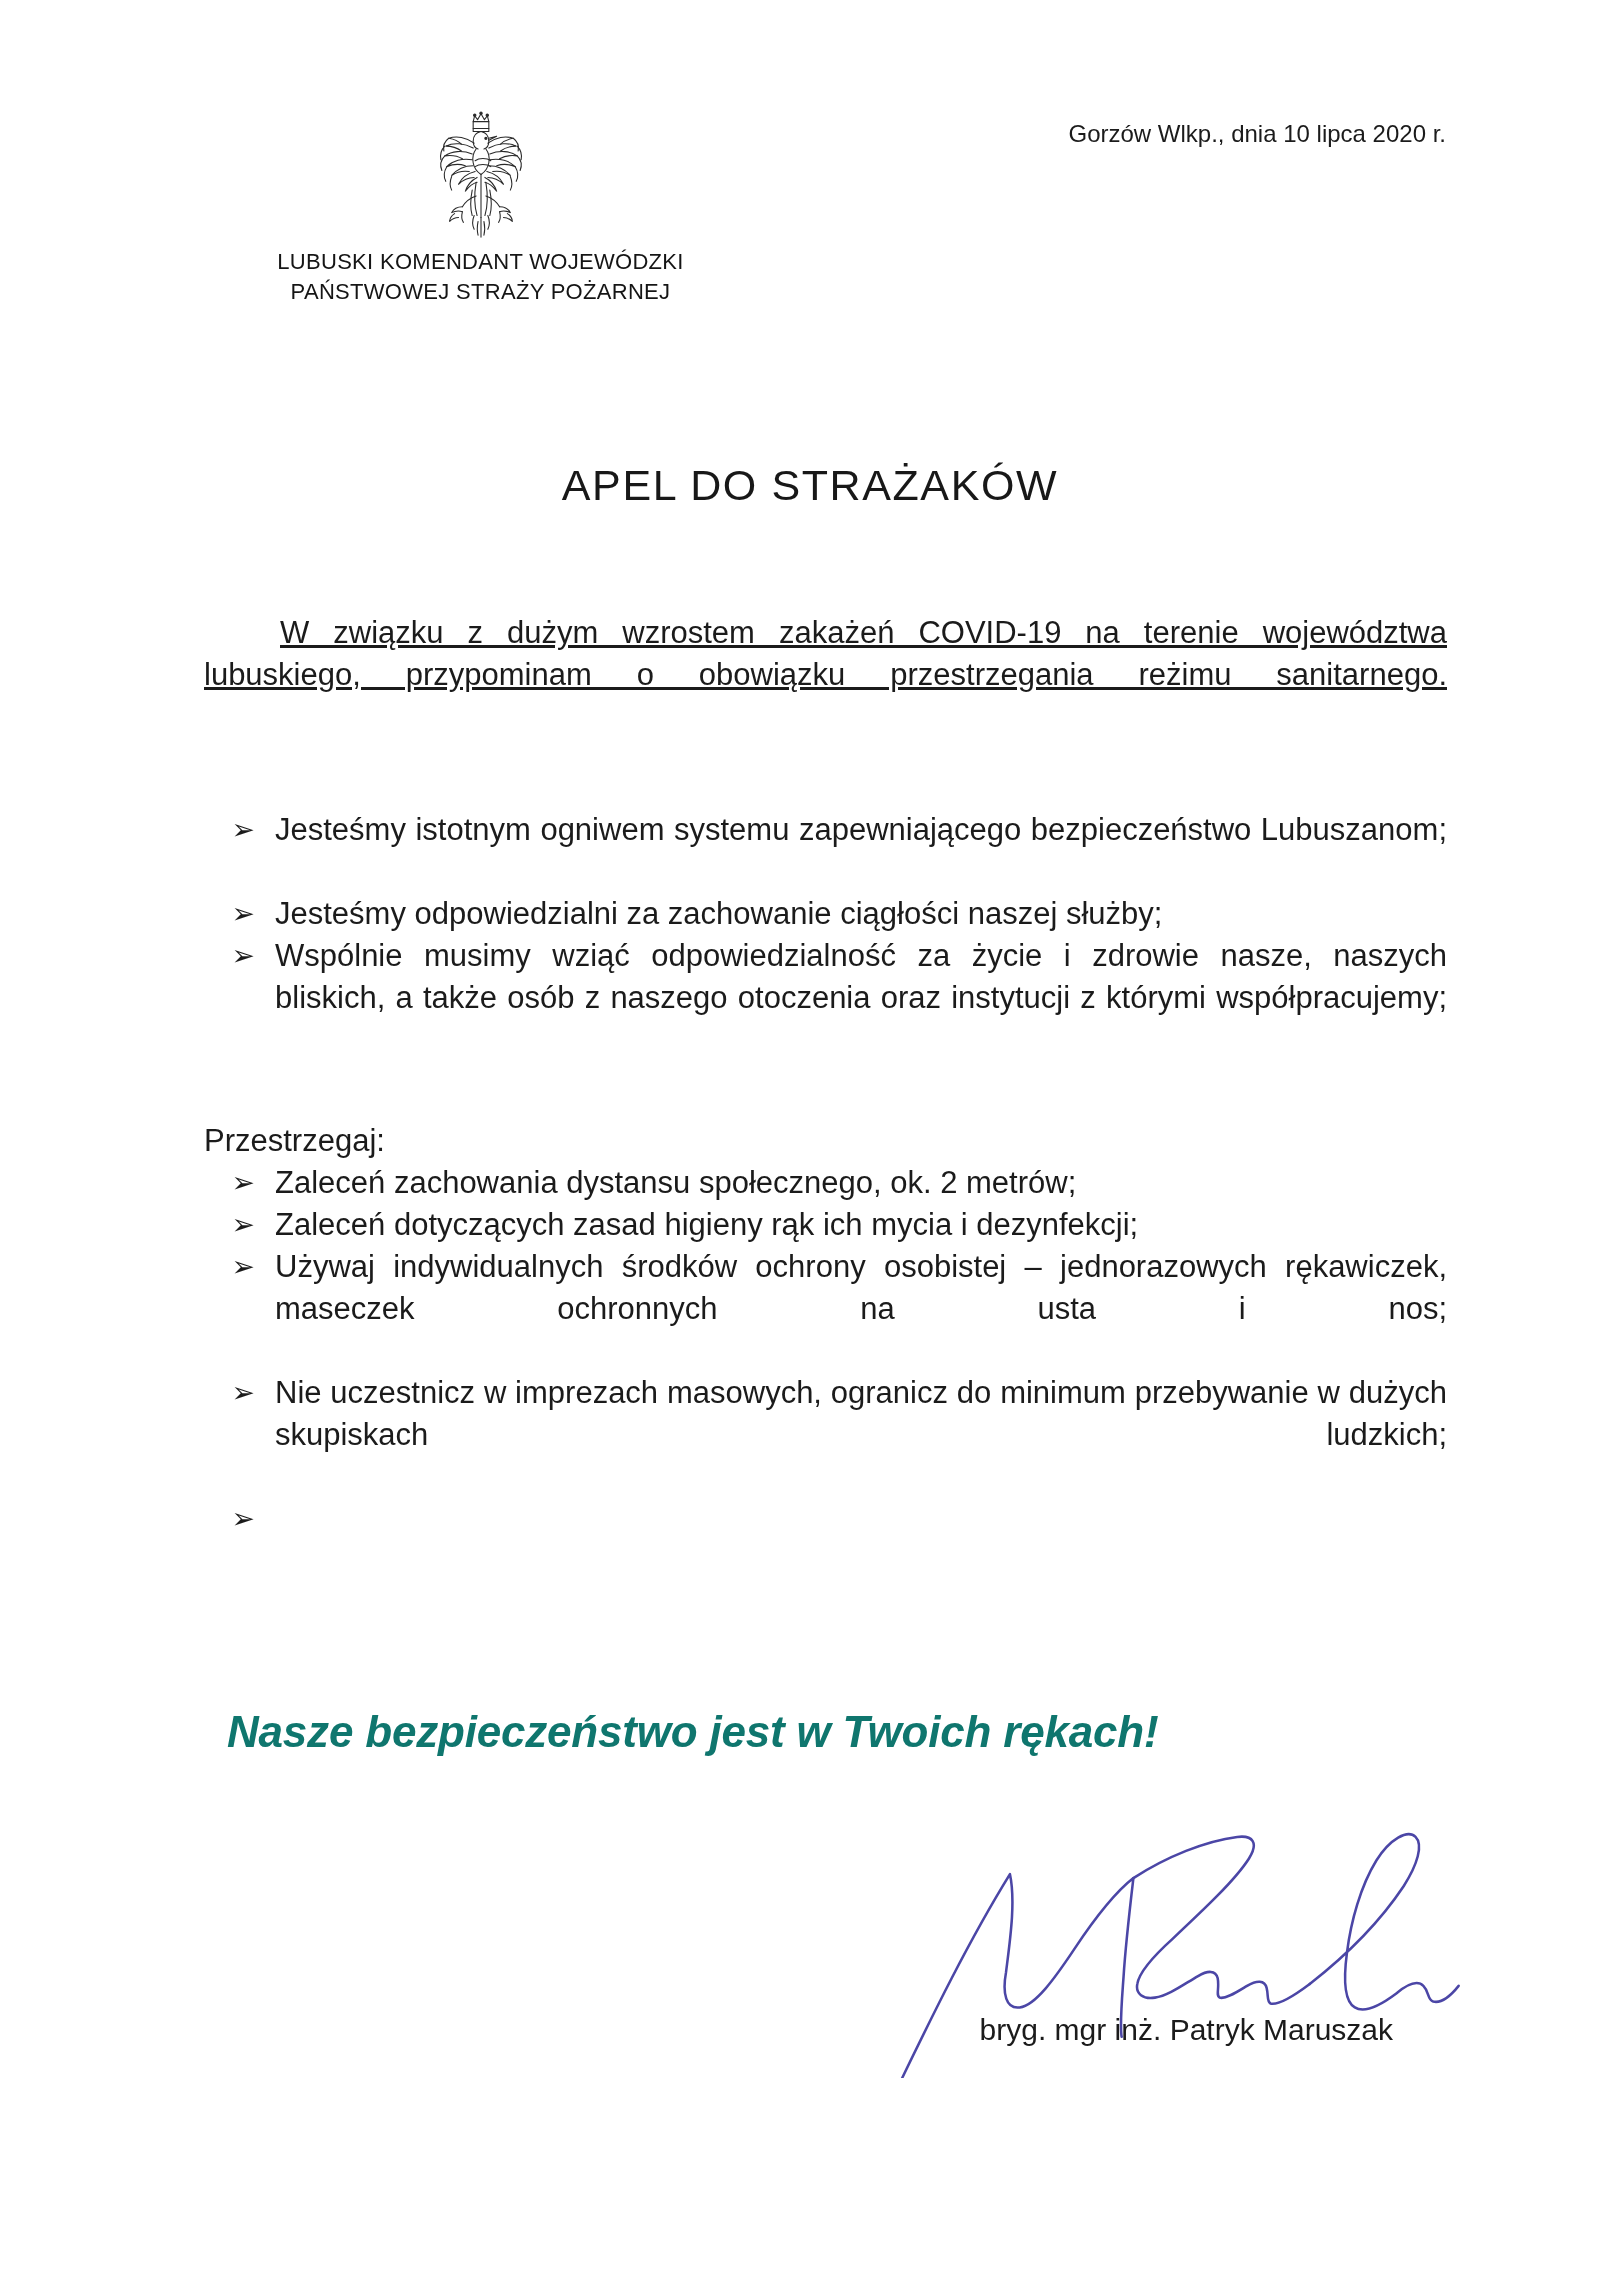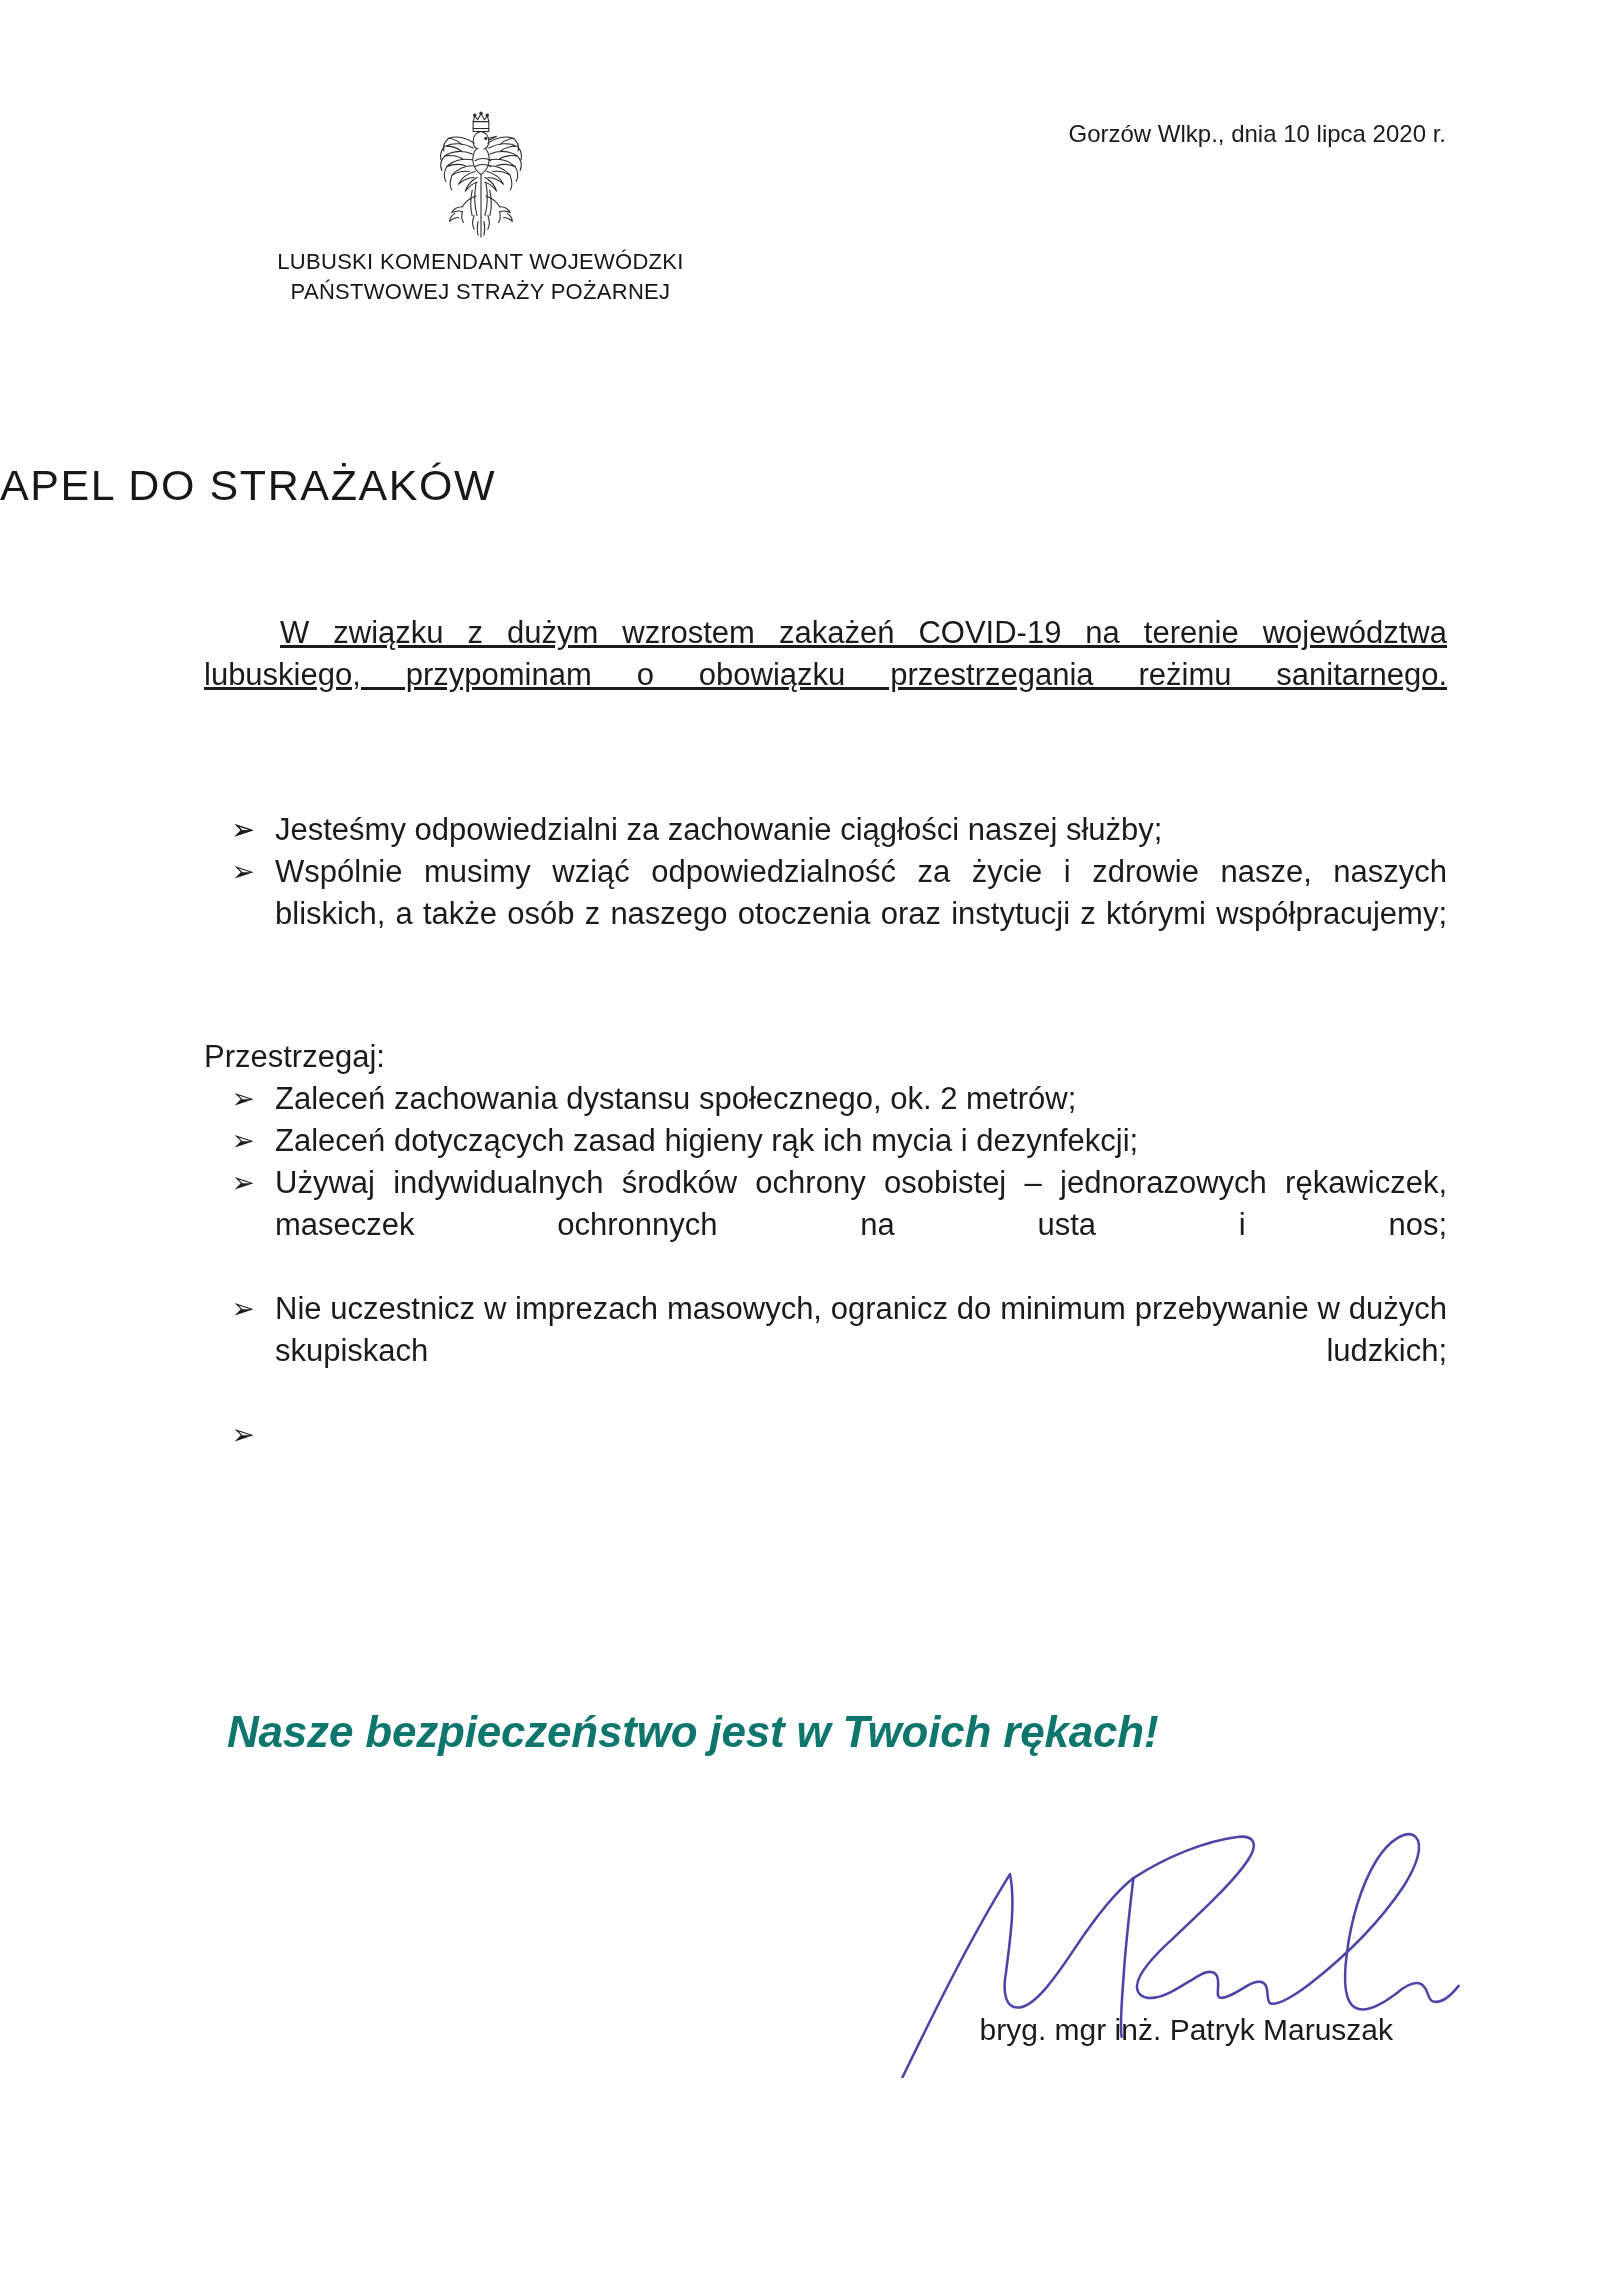--- a/index.html
+++ b/index.html
@@ -49,20 +49,21 @@
     color: #1b1b1b;
     white-space: nowrap;
   }
 
   
   .doc-title {
     position: absolute;
     left: 0;
     right: 0;
     top: 461px;
+    text-align: center;
     font-size: 43px;
     letter-spacing: 1.6px;
     color: #181818;
   }
 
   
   .body-area {
     position: absolute;
     left: 204px;
     top: 612px;
@@ -246,20 +247,21 @@
   <div class="body-area">
 
     <p class="para">W związku z dużym wzrostem zakażeń COVID-19 na terenie województwa lubuskiego, przypominam o obowiązku przestrzegania reżimu sanitarnego.</p>
 
     <div class="gap-lg"></div>
 
     <div>
       <ul class="bullets">
         <li>
           <span class="bullet-mark">➢</span>
+          <span class="li-text">Jesteśmy istotnym ogniwem systemu zapewniającego bezpieczeństwo Lubuszanom;</span>
         </li>
         <li class="nojustify">
           <span class="bullet-mark">➢</span>
           <span class="li-text">Jesteśmy odpowiedzialni za zachowanie ciągłości naszej służby;</span>
         </li>
         <li>
           <span class="bullet-mark">➢</span>
           <span class="li-text">Wspólnie musimy wziąć odpowiedzialność za życie i zdrowie nasze, naszych bliskich, a także osób z naszego otoczenia oraz instytucji z którymi współpracujemy;</span>
         </li>
       </ul>

